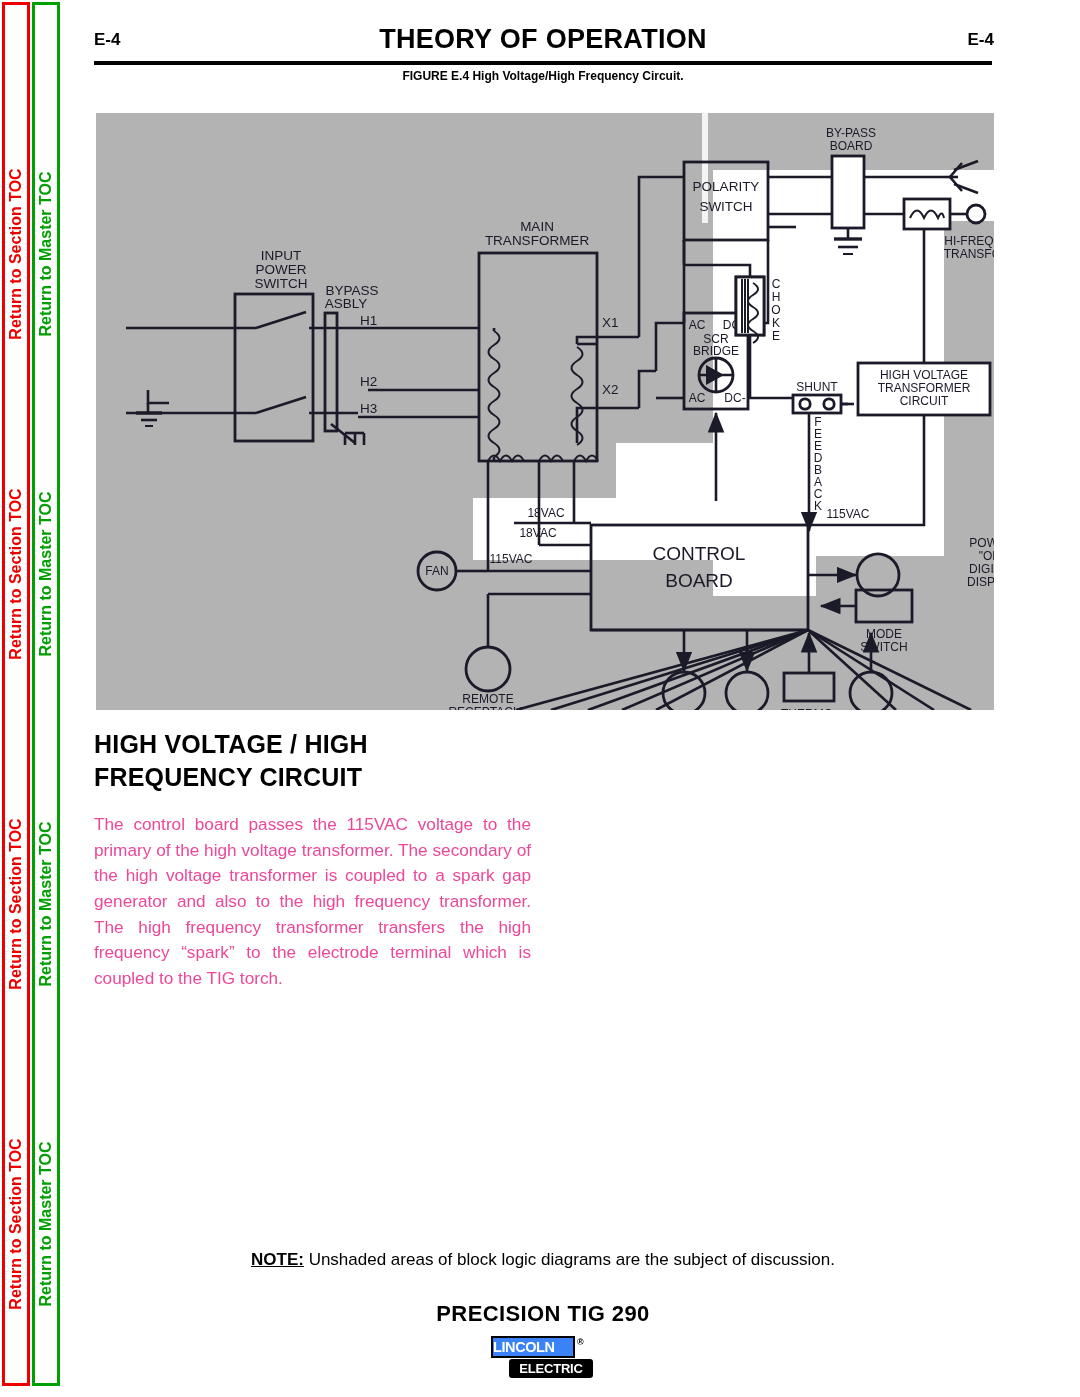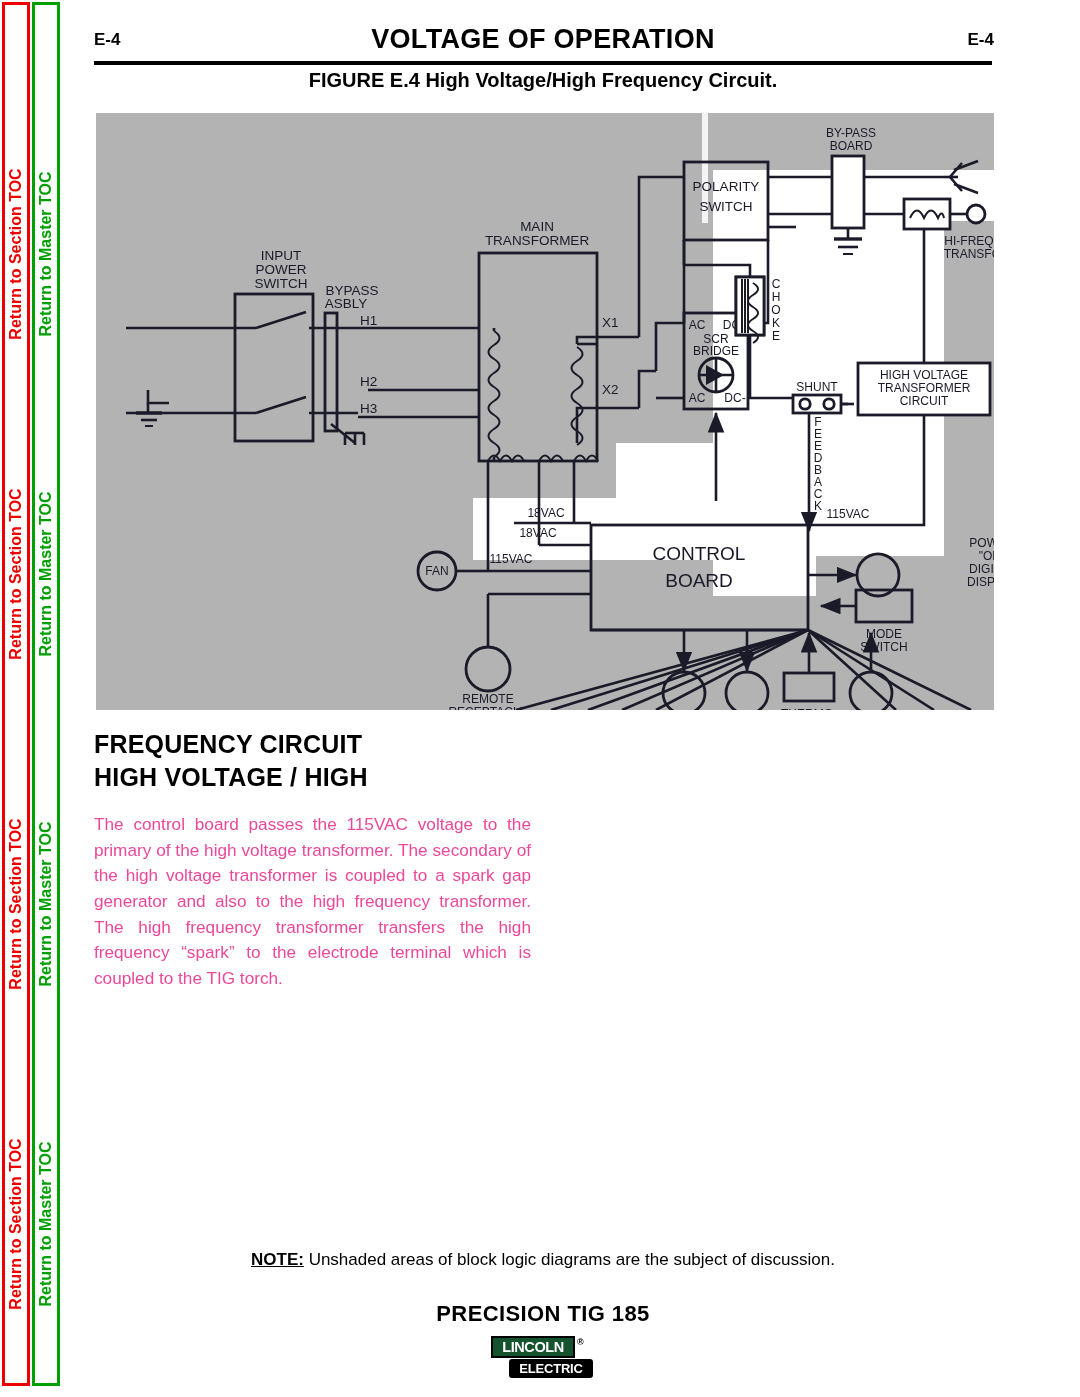--- a/index.html
+++ b/index.html
@@ -95,21 +95,21 @@
     width: 898px;
     height: 4px;
     background: #000;
   }
   .fig-cap {
     position: absolute;
     left: 0;
     right: 0;
     top: 69px;
     text-align: center;
-    font-size: 20px;
+    font-size: 12px;
     font-weight: bold;
   }
 
   
   .diagram {
     position: absolute;
     left: 8px;
     top: 113px;
     width: 898px;
     height: 597px;
@@ -163,26 +163,25 @@
     position: absolute;
     left: 50%;
     transform: translateX(-50%);
     top: 1336px;
     width: 104px;
   }
   .logo-top {
     position: relative;
     display: block;
     width: 84px;
-    background: #14532d;
+    background: #3b82f6;
     color: #fff;
     font-size: 14.5px;
     font-weight: bold;
     letter-spacing: -0.4px;
-    text-align: center;
     padding: 1px 0 1px 0;
     border: 2px solid #000;
     box-sizing: border-box;
   }
   .logo-reg {
     position: absolute;
     left: 86px;
     top: 1px;
     font-size: 9px;
     font-weight: bold;
@@ -217,21 +216,21 @@
   <span class="toc-label tl1">Return to Master TOC</span>
   <span class="toc-label tl2">Return to Master TOC</span>
   <span class="toc-label tl3">Return to Master TOC</span>
   <span class="toc-label tl4">Return to Master TOC</span>
 </div>
 
 <div class="page">
 
   <div class="hdr">
     <span class="hdr-left">E-4</span>
-    <div class="hdr-title">VOLTAGE OF OPERATION</div>
+    <div class="hdr-title">THEORY OF OPERATION</div>
     <span class="hdr-right">E-4</span>
   </div>
   <div class="hdr-rule"></div>
   <div class="fig-cap">FIGURE E.4 High Voltage/High Frequency Circuit.</div>
 
   <div class="diagram">
   <svg width="898" height="597" viewBox="0 0 898 597" xmlns="http://www.w3.org/2000/svg">
     <defs>
       <style>
         .ln   { stroke:#1a1a28; stroke-width:2.6; fill:none; }
@@ -503,32 +502,32 @@
       <rect class="bx" x="760" y="477" width="56" height="32"></rect>
       <path class="ln" d="M760 493 L725 493" marker-end="url(#ar)"></path>
       <text class="txts" x="788" y="525">MODE</text>
       <text class="txts" x="788" y="538">SWITCH</text>
     </g>
 
   </svg>
   </div>
 
   <div class="sec-head">
+    <div>HIGH VOLTAGE / HIGH</div>
     <div>FREQUENCY CIRCUIT</div>
-    <div>HIGH VOLTAGE / HIGH</div>
   </div>
 
   <div class="body-col">The control board passes the 115VAC voltage to the primary of the high voltage transformer.  The secondary of the high voltage transformer is coupled to a spark gap generator and also to the high frequency transformer.  The high frequency transformer transfers the high frequency “spark” to the electrode terminal which is coupled to the TIG torch.</div>
 
   <div class="note">
     <b>NOTE:</b>
     <span>Unshaded areas of block logic diagrams are the subject of discussion.</span>
   </div>
 
-  <div class="prod">PRECISION TIG 185</div>
+  <div class="prod">PRECISION TIG 290</div>
 
   <div class="logo">
     <span class="logo-top">LINCOLN</span>
     <span class="logo-reg">®</span>
     <span class="logo-bot">ELECTRIC</span>
   </div>
 
 </div>
 
 </body></html>

